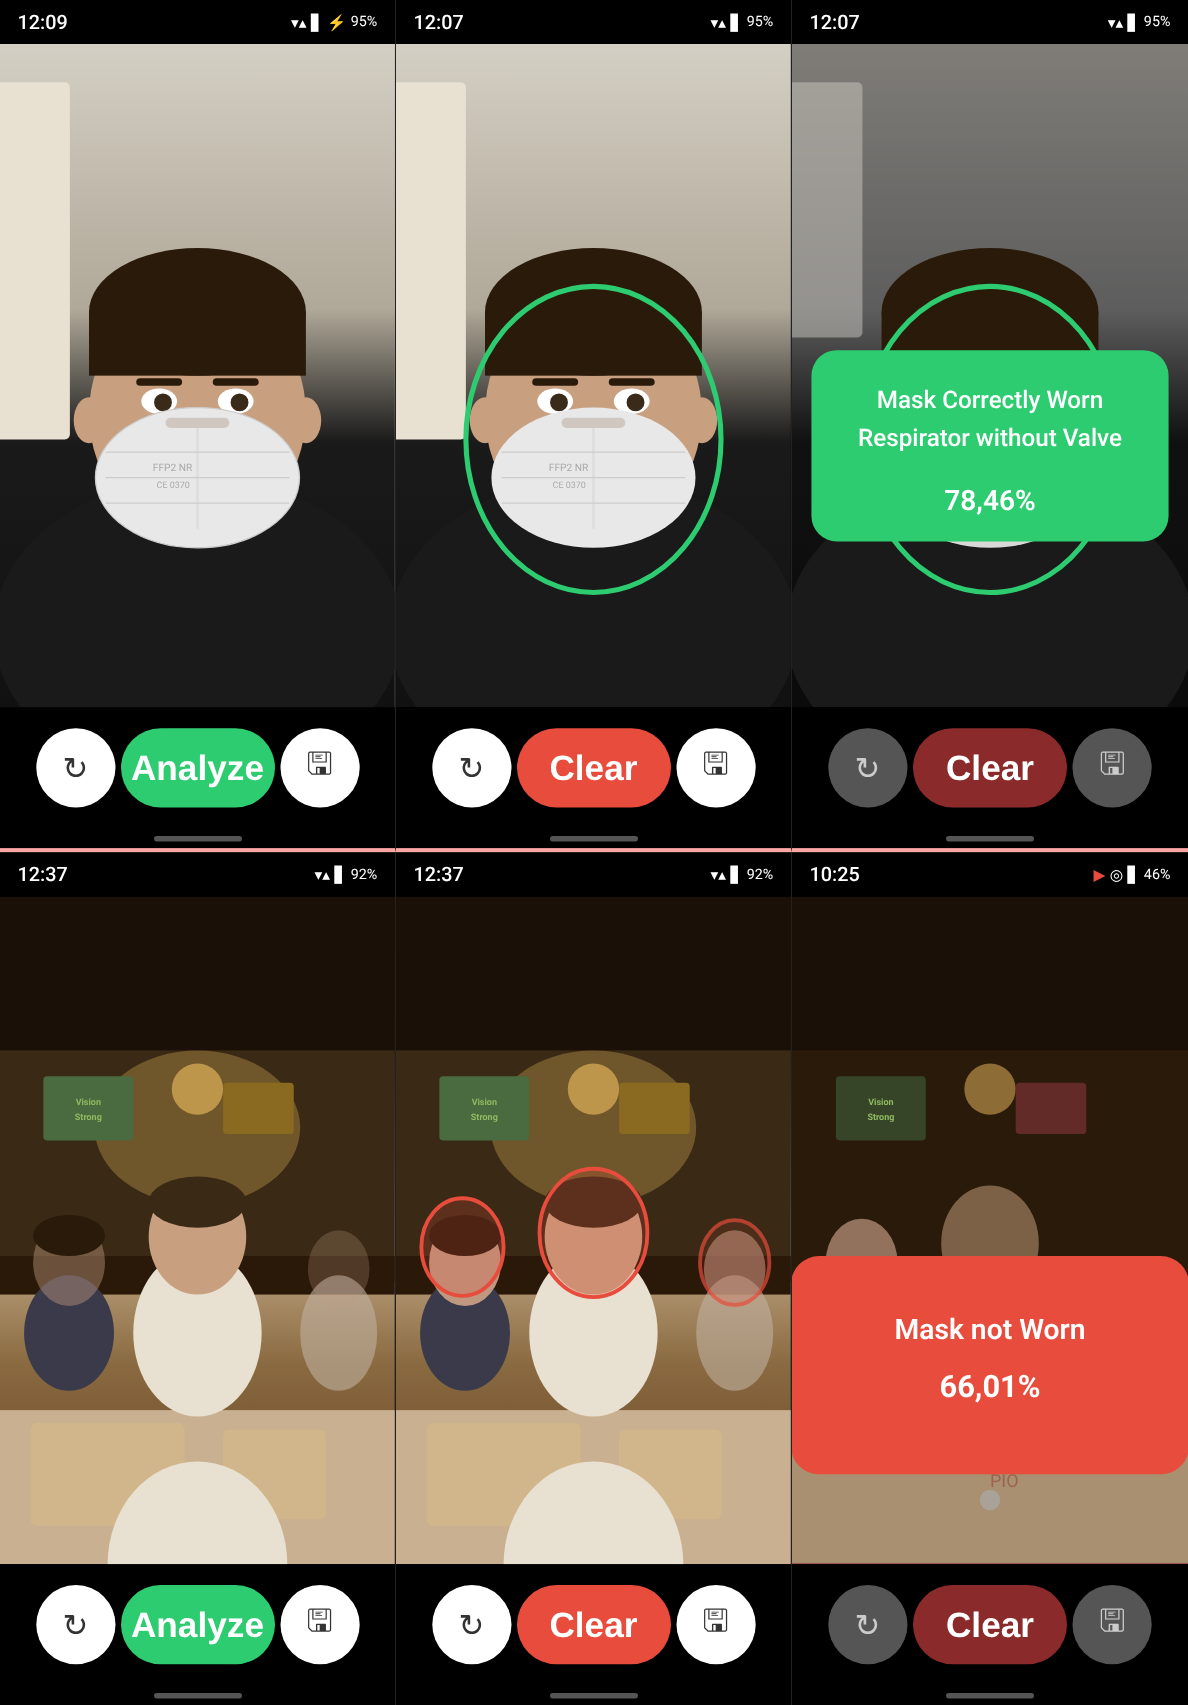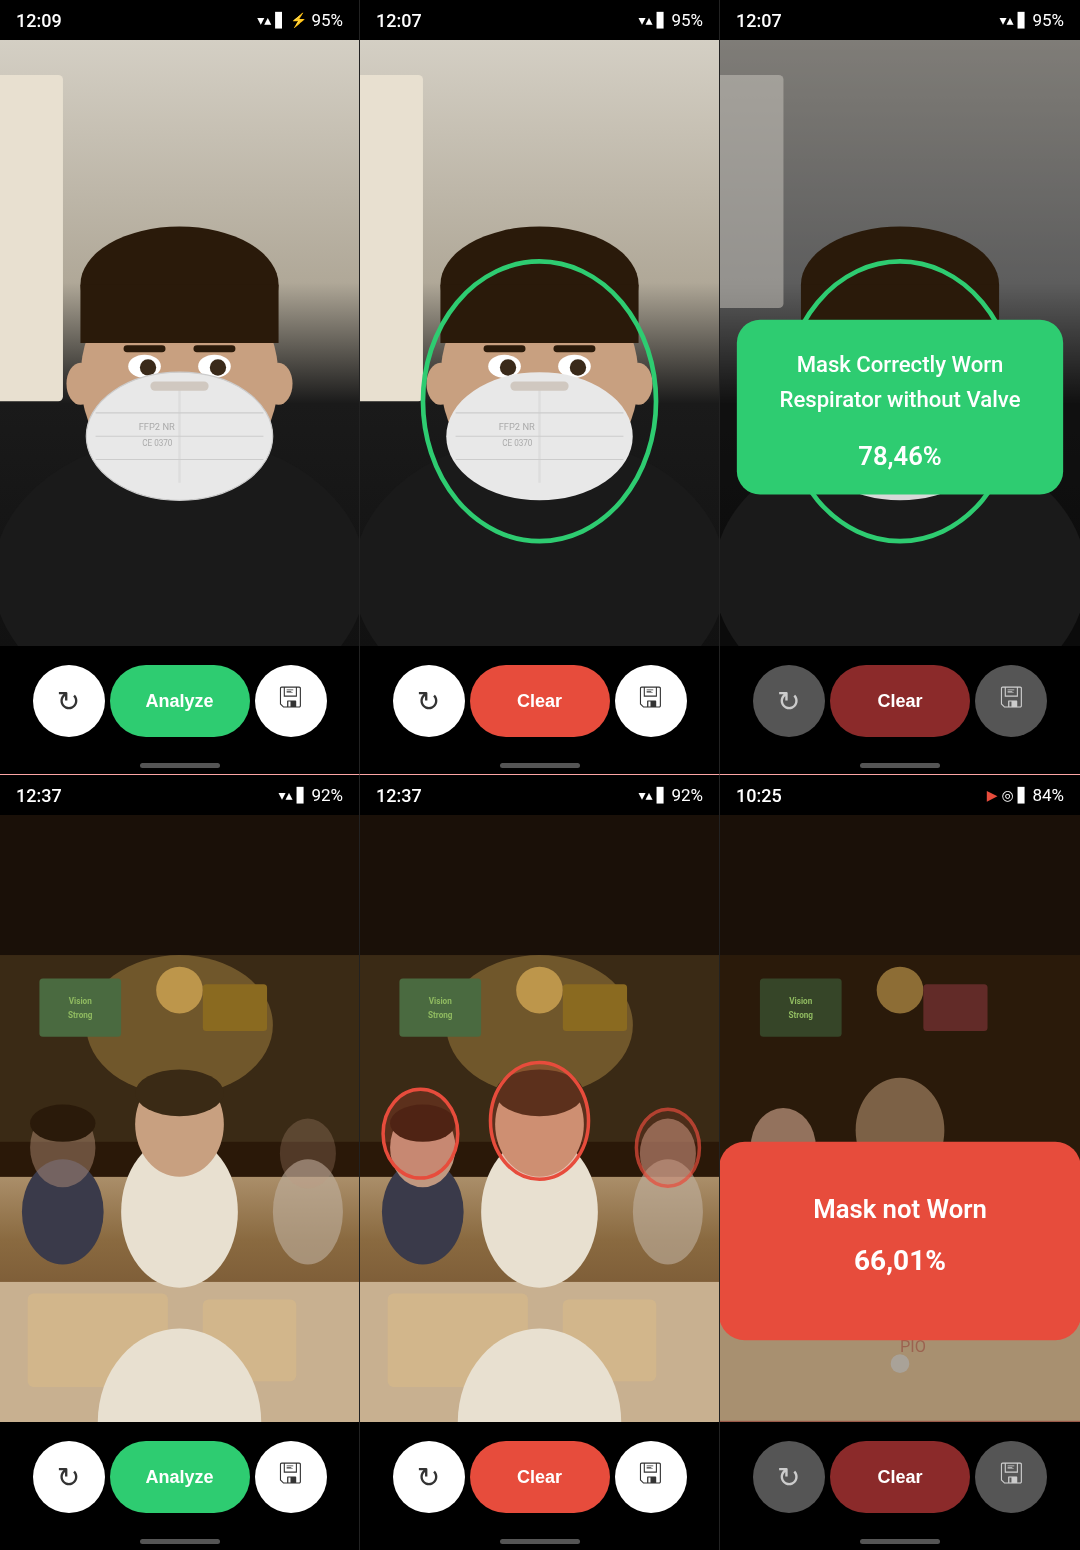--- a/index.html
+++ b/index.html
@@ -93,21 +93,21 @@
 
     .ctrl-btn-main {
       width: 140px;
       height: 72px;
       border-radius: 40px;
       border: none;
       display: flex;
       align-items: center;
       justify-content: center;
       cursor: pointer;
-      font-size: 18px;
+      font-size: 32px;
       font-weight: 600;
       color: #fff;
     }
 
     .ctrl-btn-main.green {
       background: #2ecc71;
     }
 
     .ctrl-btn-main.red-btn {
       background: #e74c3c;
@@ -131,29 +131,29 @@
       height: 5px;
       background: #555;
       border-radius: 3px;
     }
 
     
     .cell:nth-child(1), .cell:nth-child(2), .cell:nth-child(4), .cell:nth-child(5) {
       border-right: 1px solid #222;
     }
     .cell:nth-child(1), .cell:nth-child(2), .cell:nth-child(3) {
-      border-bottom: 1px solid #fca5a5;
+      border-bottom: 4px solid #fca5a5;
     }
 
     
     .scene-svg {
       width: 100%;
       height: 100%;
     }
-    .battery-icon { font-size: 17px; }
+    .battery-icon { font-size: 13px; }
   </style>
 </head>
 <body>
 
 <div class="grid">
 
   <div class="cell">
     <div class="status-bar">
       <span class="status-time">12:09</span>
       <div class="status-icons">
@@ -463,21 +463,21 @@
     </div>
   </div>
 
   <div class="cell">
     <div class="status-bar">
       <span class="status-time">10:25</span>
       <div class="status-icons">
         <span style="color:#e74c3c">▶</span>
         <span>◎</span>
         <span>▋</span>
-        <span class="battery-icon">84%</span>
+        <span class="battery-icon">46%</span>
       </div>
     </div>
     <div class="photo-area">
       <svg class="scene-svg" viewBox="0 0 360 520" preserveAspectRatio="xMidYMid slice">
         <defs>
           <linearGradient id="restGrad6" x1="0" y1="0" x2="0" y2="1">
             <stop offset="0%" stop-color="#2a1f0f"></stop>
             <stop offset="25%" stop-color="#3a2a15"></stop>
             <stop offset="50%" stop-color="#c8b090"></stop>
             <stop offset="70%" stop-color="#8a6a40"></stop>

